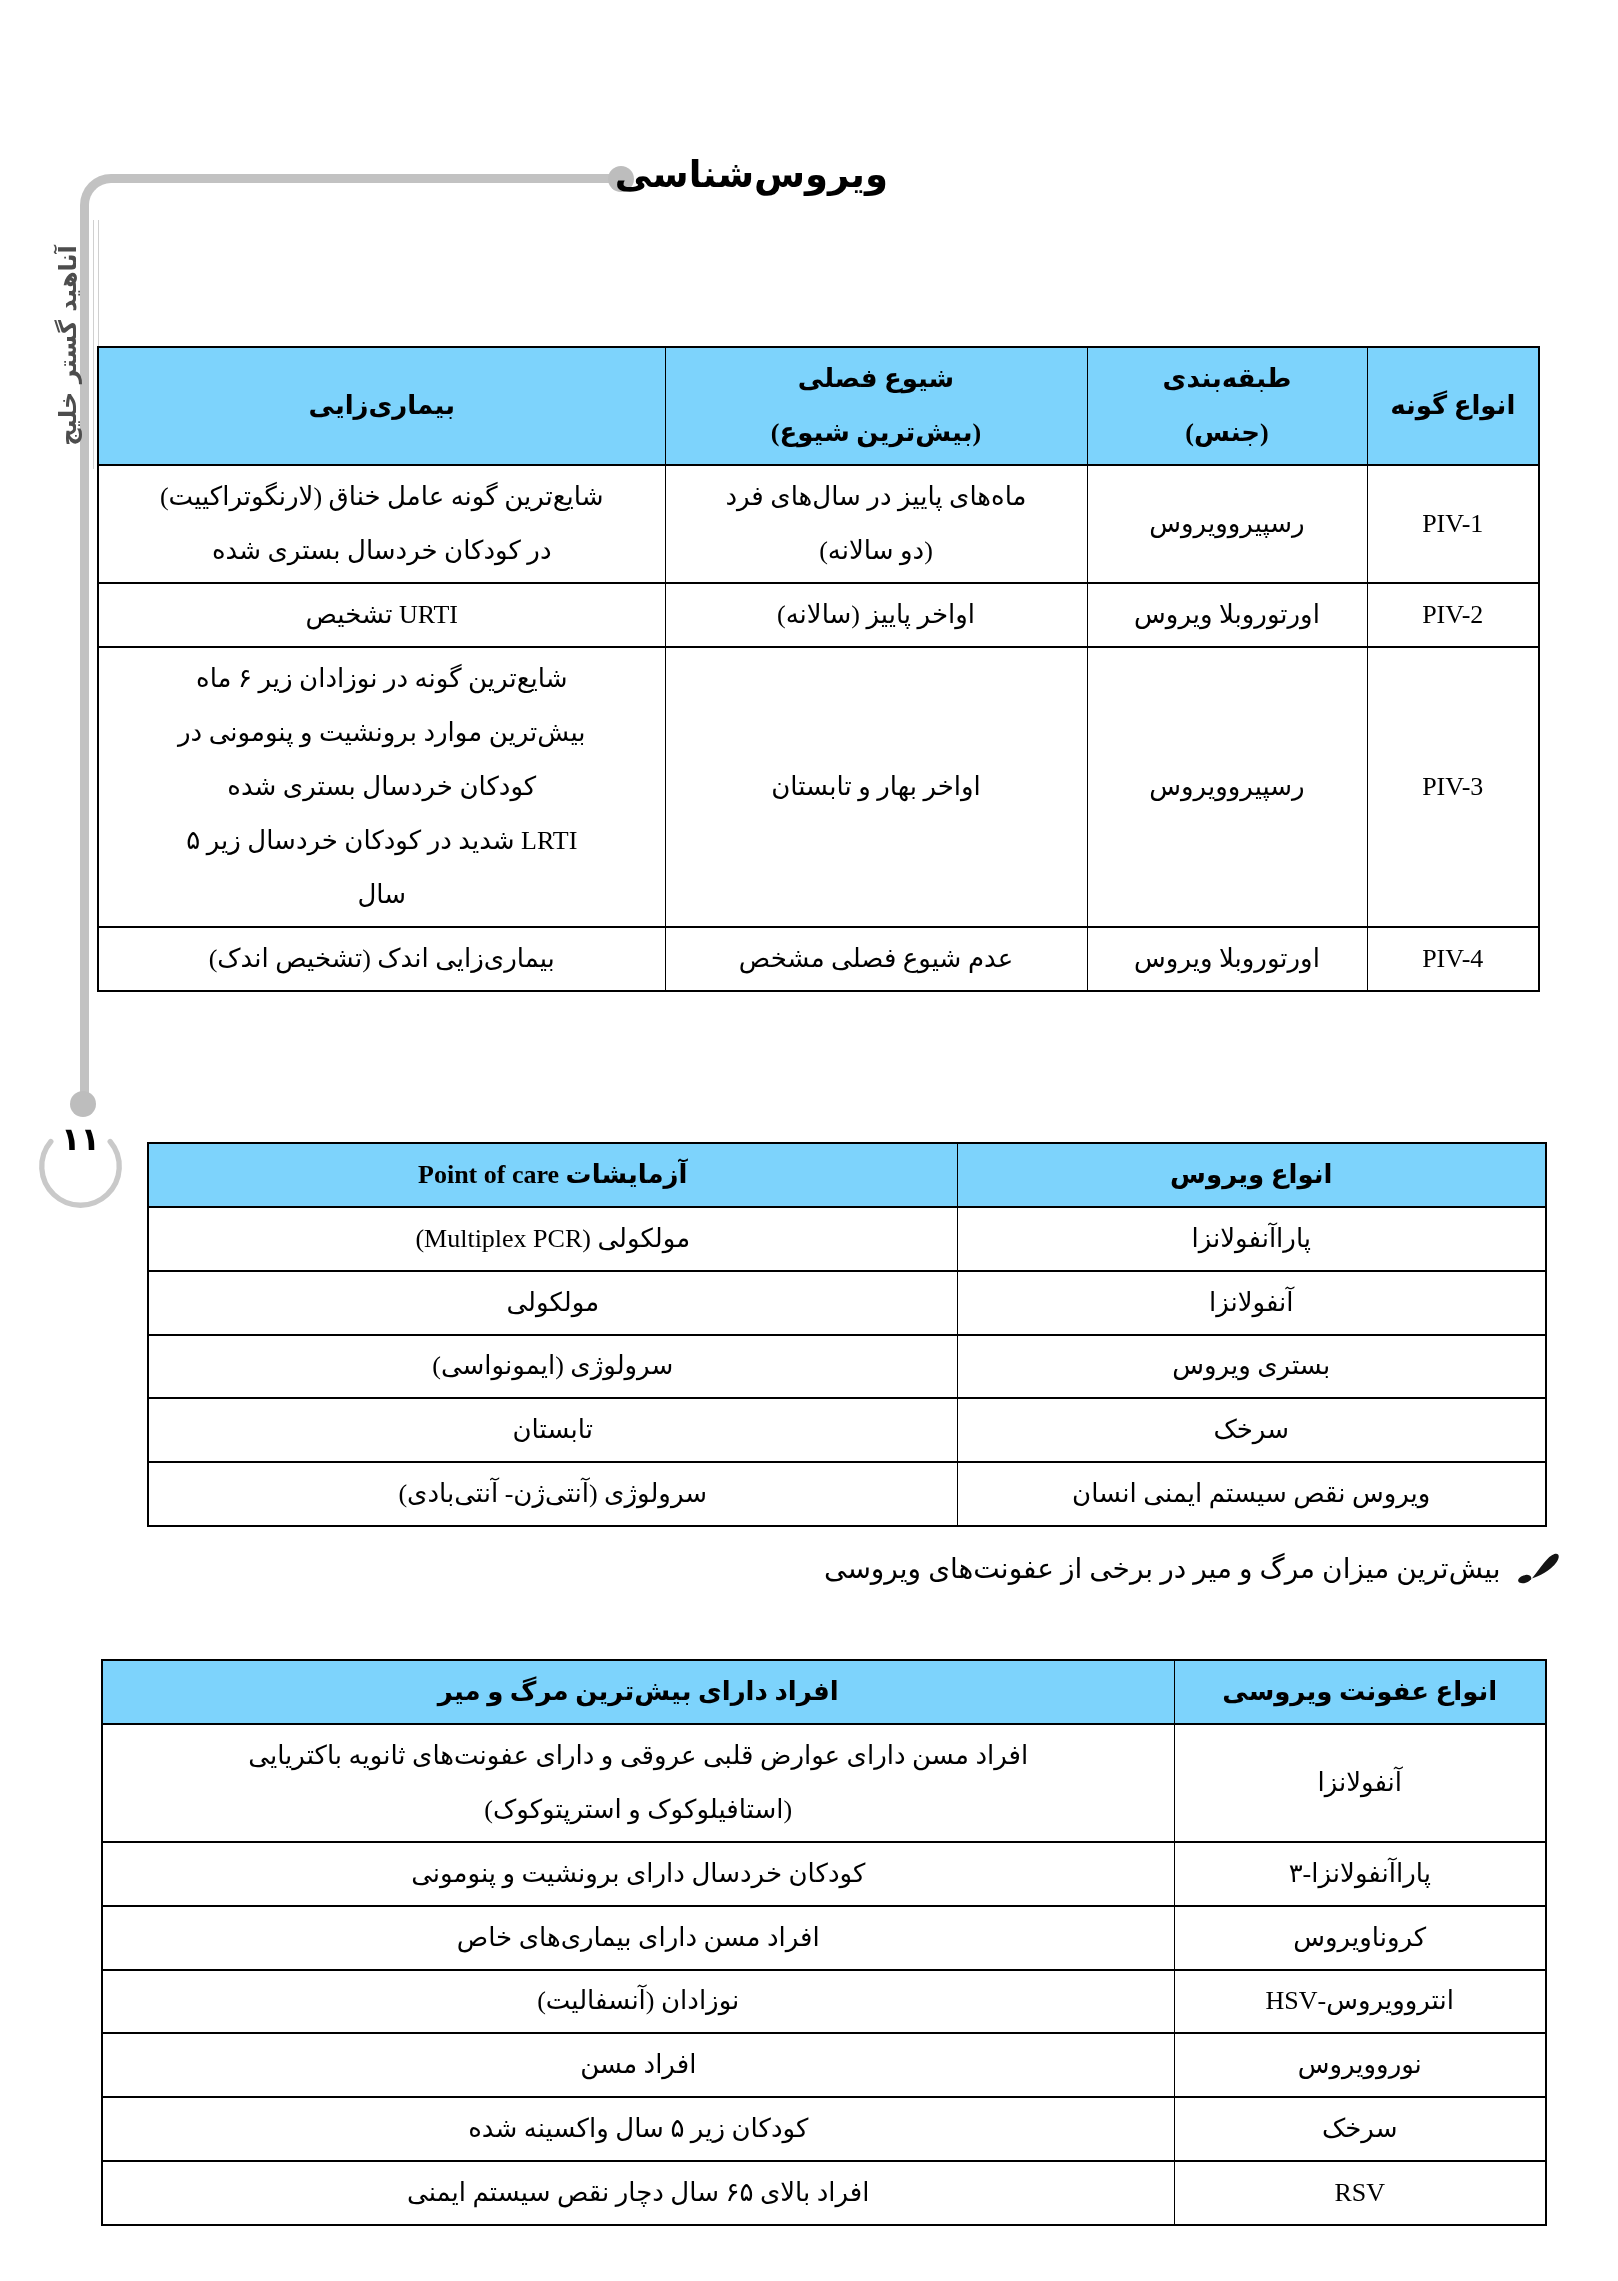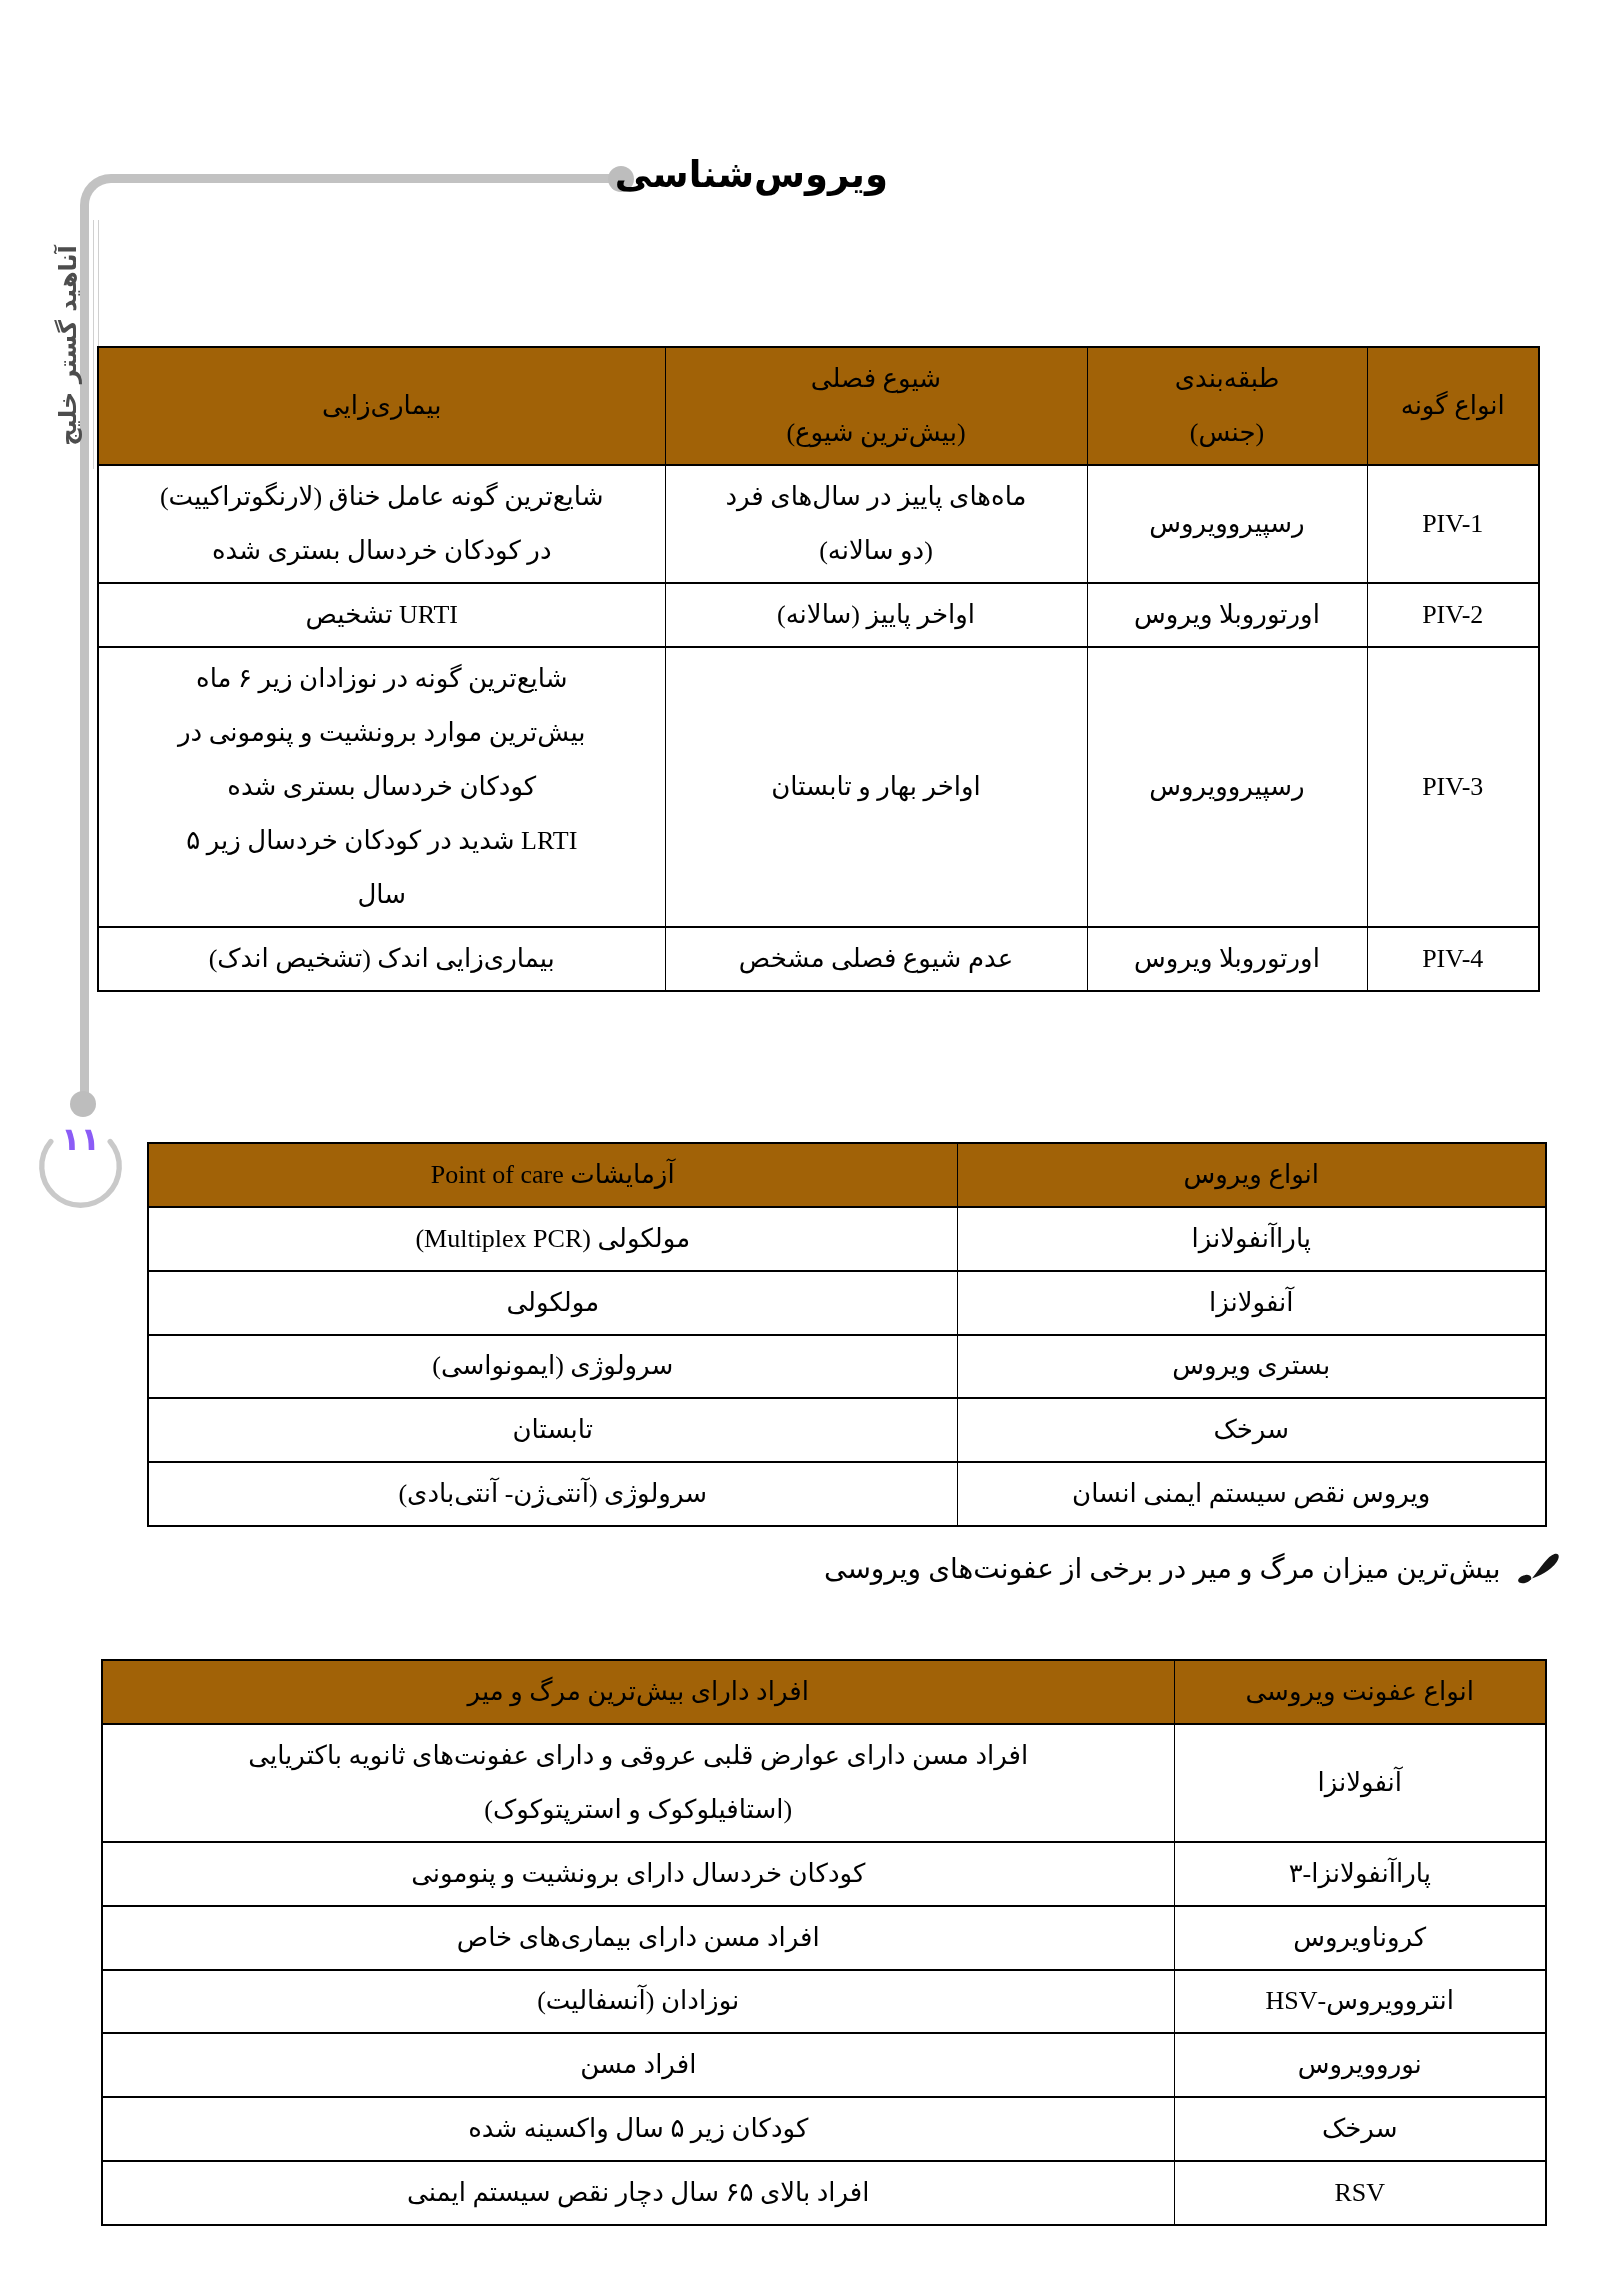--- a/index.html
+++ b/index.html
@@ -41,21 +41,21 @@
     transform:rotate(-90deg);transform-origin:0 0;
     font-family:"DejaVu Sans",sans-serif;
     font-weight:bold;font-size:24px;color:#4d4d4d;
     white-space:nowrap;text-align:center;letter-spacing:1.9px;
   }
   .page-num-ring{position:absolute;left:34px;top:1118px;}
   .page-num{
     position:absolute;left:34px;top:1120px;width:93px;
     text-align:center;
     font-family:"DejaVu Sans",sans-serif;
-    font-weight:bold;font-size:32px;color:#8b5cf6;
+    font-weight:bold;font-size:32px;color:#000000;
   }
   
   .heading{
     position:absolute;right:54px;
     display:flex;align-items:center;gap:15.4px;
     font-size:28px;
   }
   .heading .bullet{flex:0 0 auto;display:inline-flex;}
   .heading-text{white-space:nowrap;}
   
@@ -68,21 +68,21 @@
   }
   th,td{
     border:1.9px solid #000;
     border-top-width:2.9px;border-bottom-width:2.9px;
     text-align:center;vertical-align:middle;
     padding:3.9px 9.7px;
     line-height:2.08;
     white-space:pre-line;
     overflow:hidden;
   }
-  th{background:#a16207;font-weight:normal;}
+  th{background:#7dd3fc;font-weight:bold;}
   #t1{left:97px;top:346px;width:1441px;}
   #t2{left:147px;top:1142px;width:1398px;}
   #t3{left:101px;top:1659px;width:1443px;}
   #t1 .c1{width:172px;} #t1 .c2{width:280px;} #t1 .c3{width:422px;} #t1 .c4{width:567px;}
   #t2 .c1{width:589px;} #t2 .c2{width:809px;}
   #t3 .c1{width:372px;} #t3 .c2{width:1072px;}
 </style>
 </head>
 <body>
 

